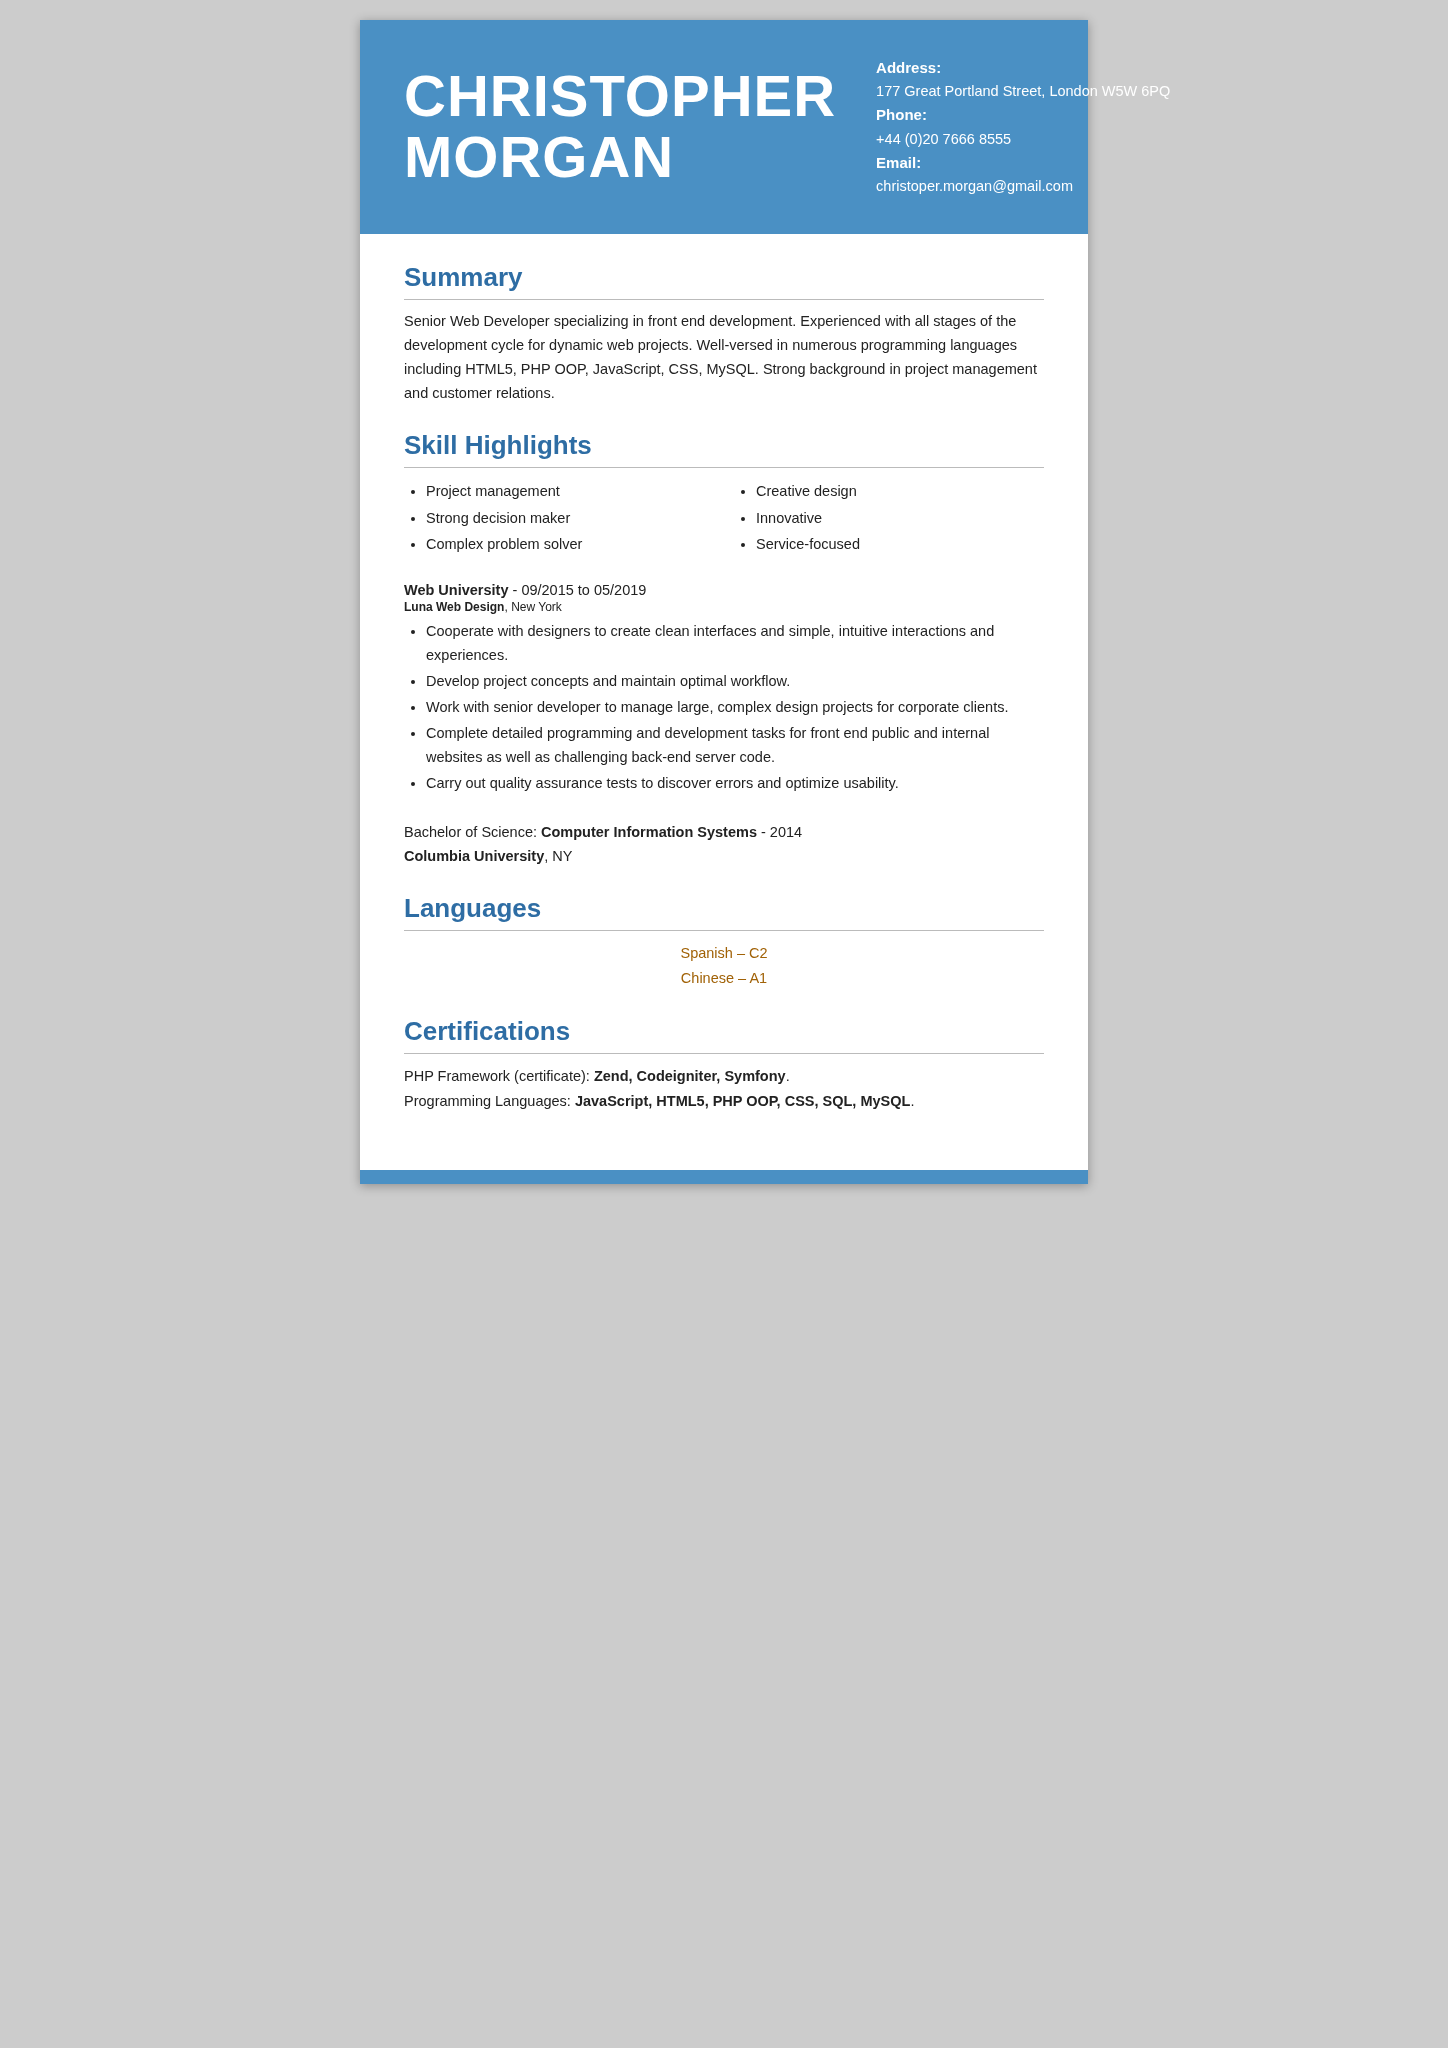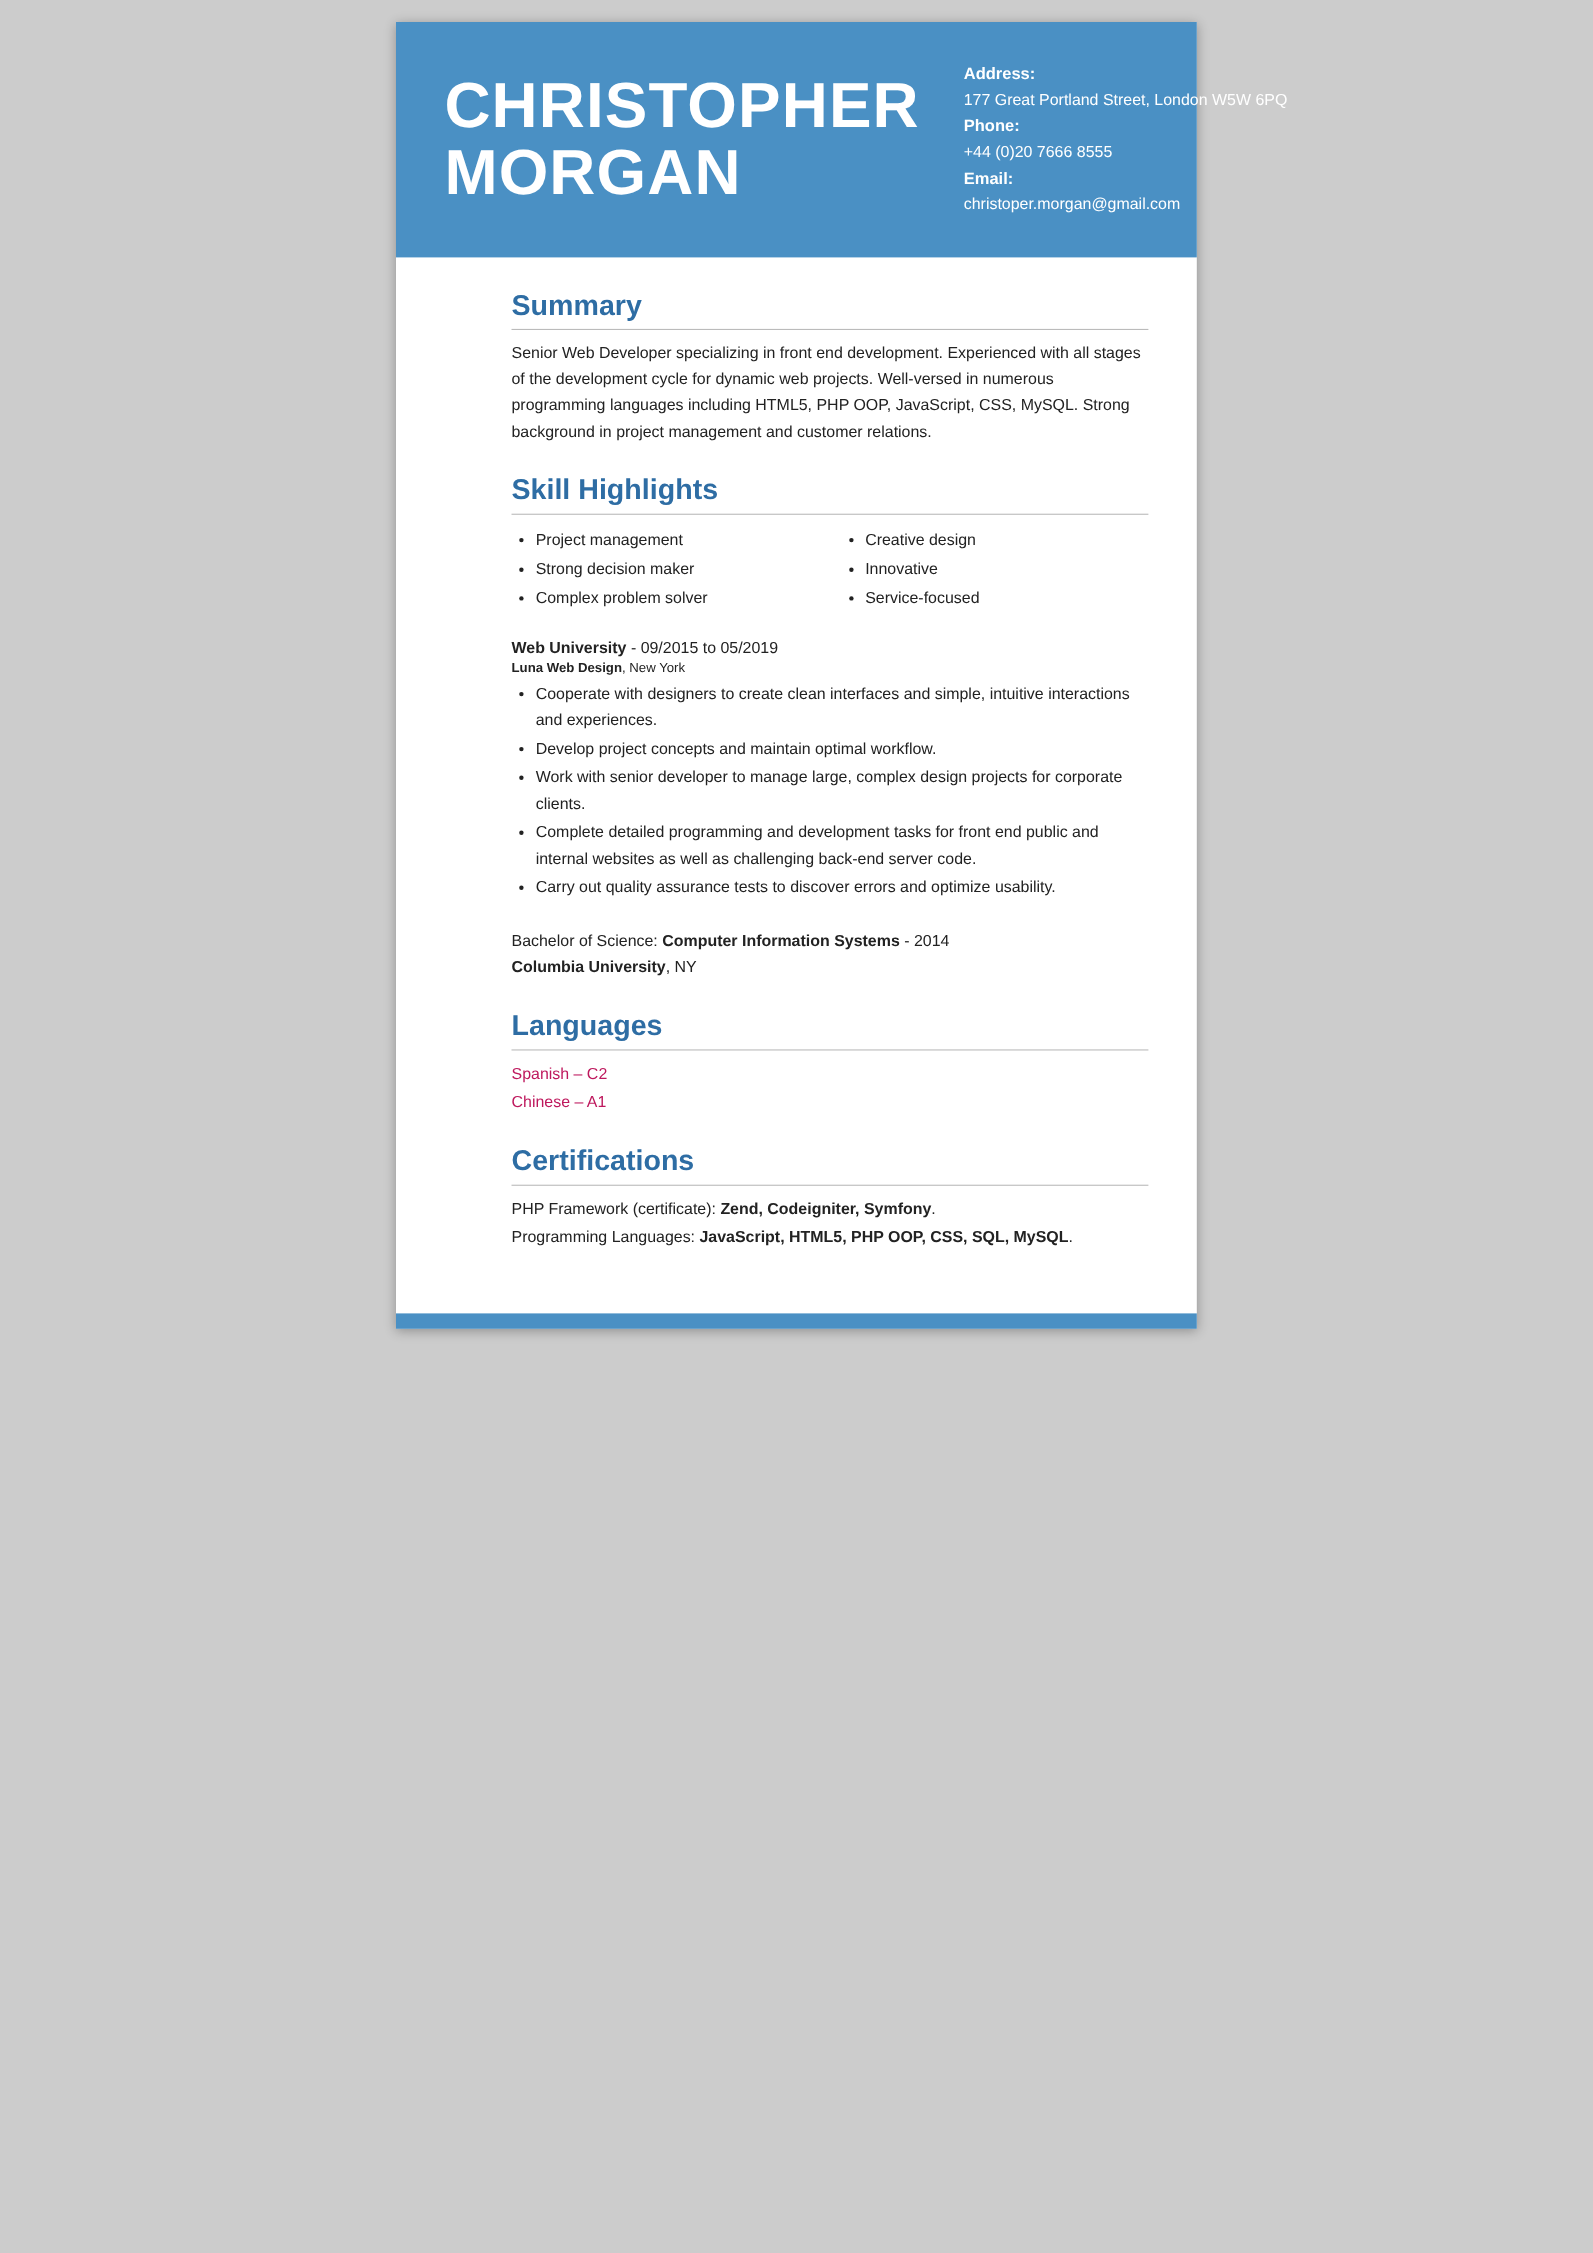--- a/index.html
+++ b/index.html
@@ -66,22 +66,21 @@
     }
 
     
     .footer-bar {
       background: #4a90c4;
       height: 14px;
     }
 
     
     .main {
-      padding: 28px 44px 32px 60px;
-      margin-left: 45px;
+      padding: 28px 44px 32px 44px;
     }
 
     
     .section {
       margin-bottom: 24px;
     }
 
     .section-title {
       font-size: 26px;
       font-weight: 700;
@@ -154,21 +153,22 @@
     }
 
     .edu-line strong {
       font-weight: 700;
     }
 
     
     .lang-line {
       font-size: 14.5px;
       line-height: 1.75;
-      color: #be185d;
+      color: #a16207;
+      text-align: center;
     }
 
     
     .cert-line {
       font-size: 14.5px;
       line-height: 1.75;
       color: #222;
     }
 
     .cert-line strong {

